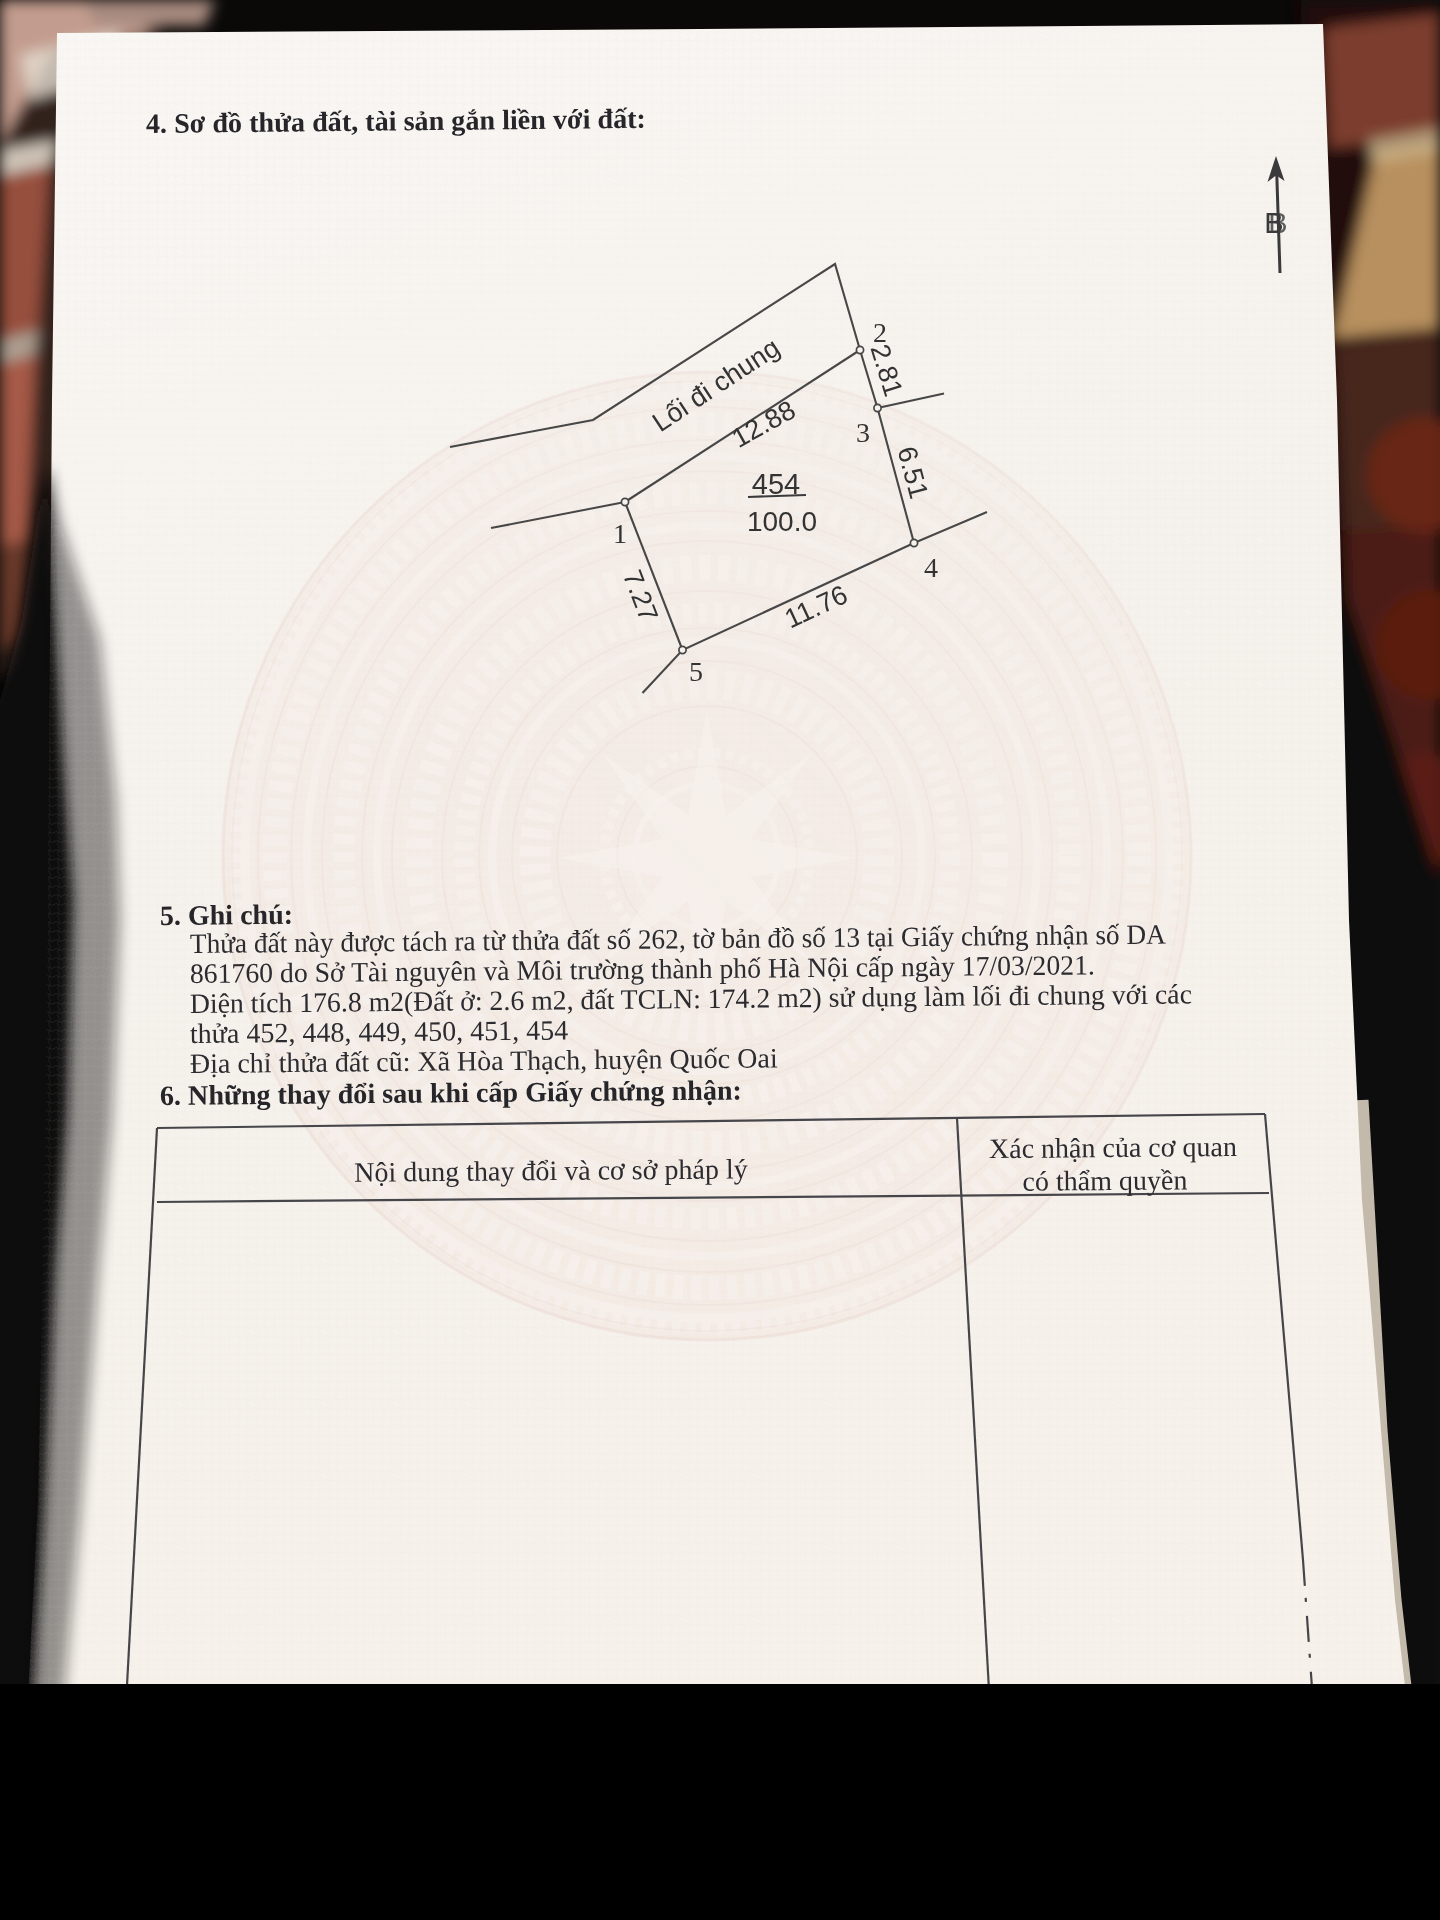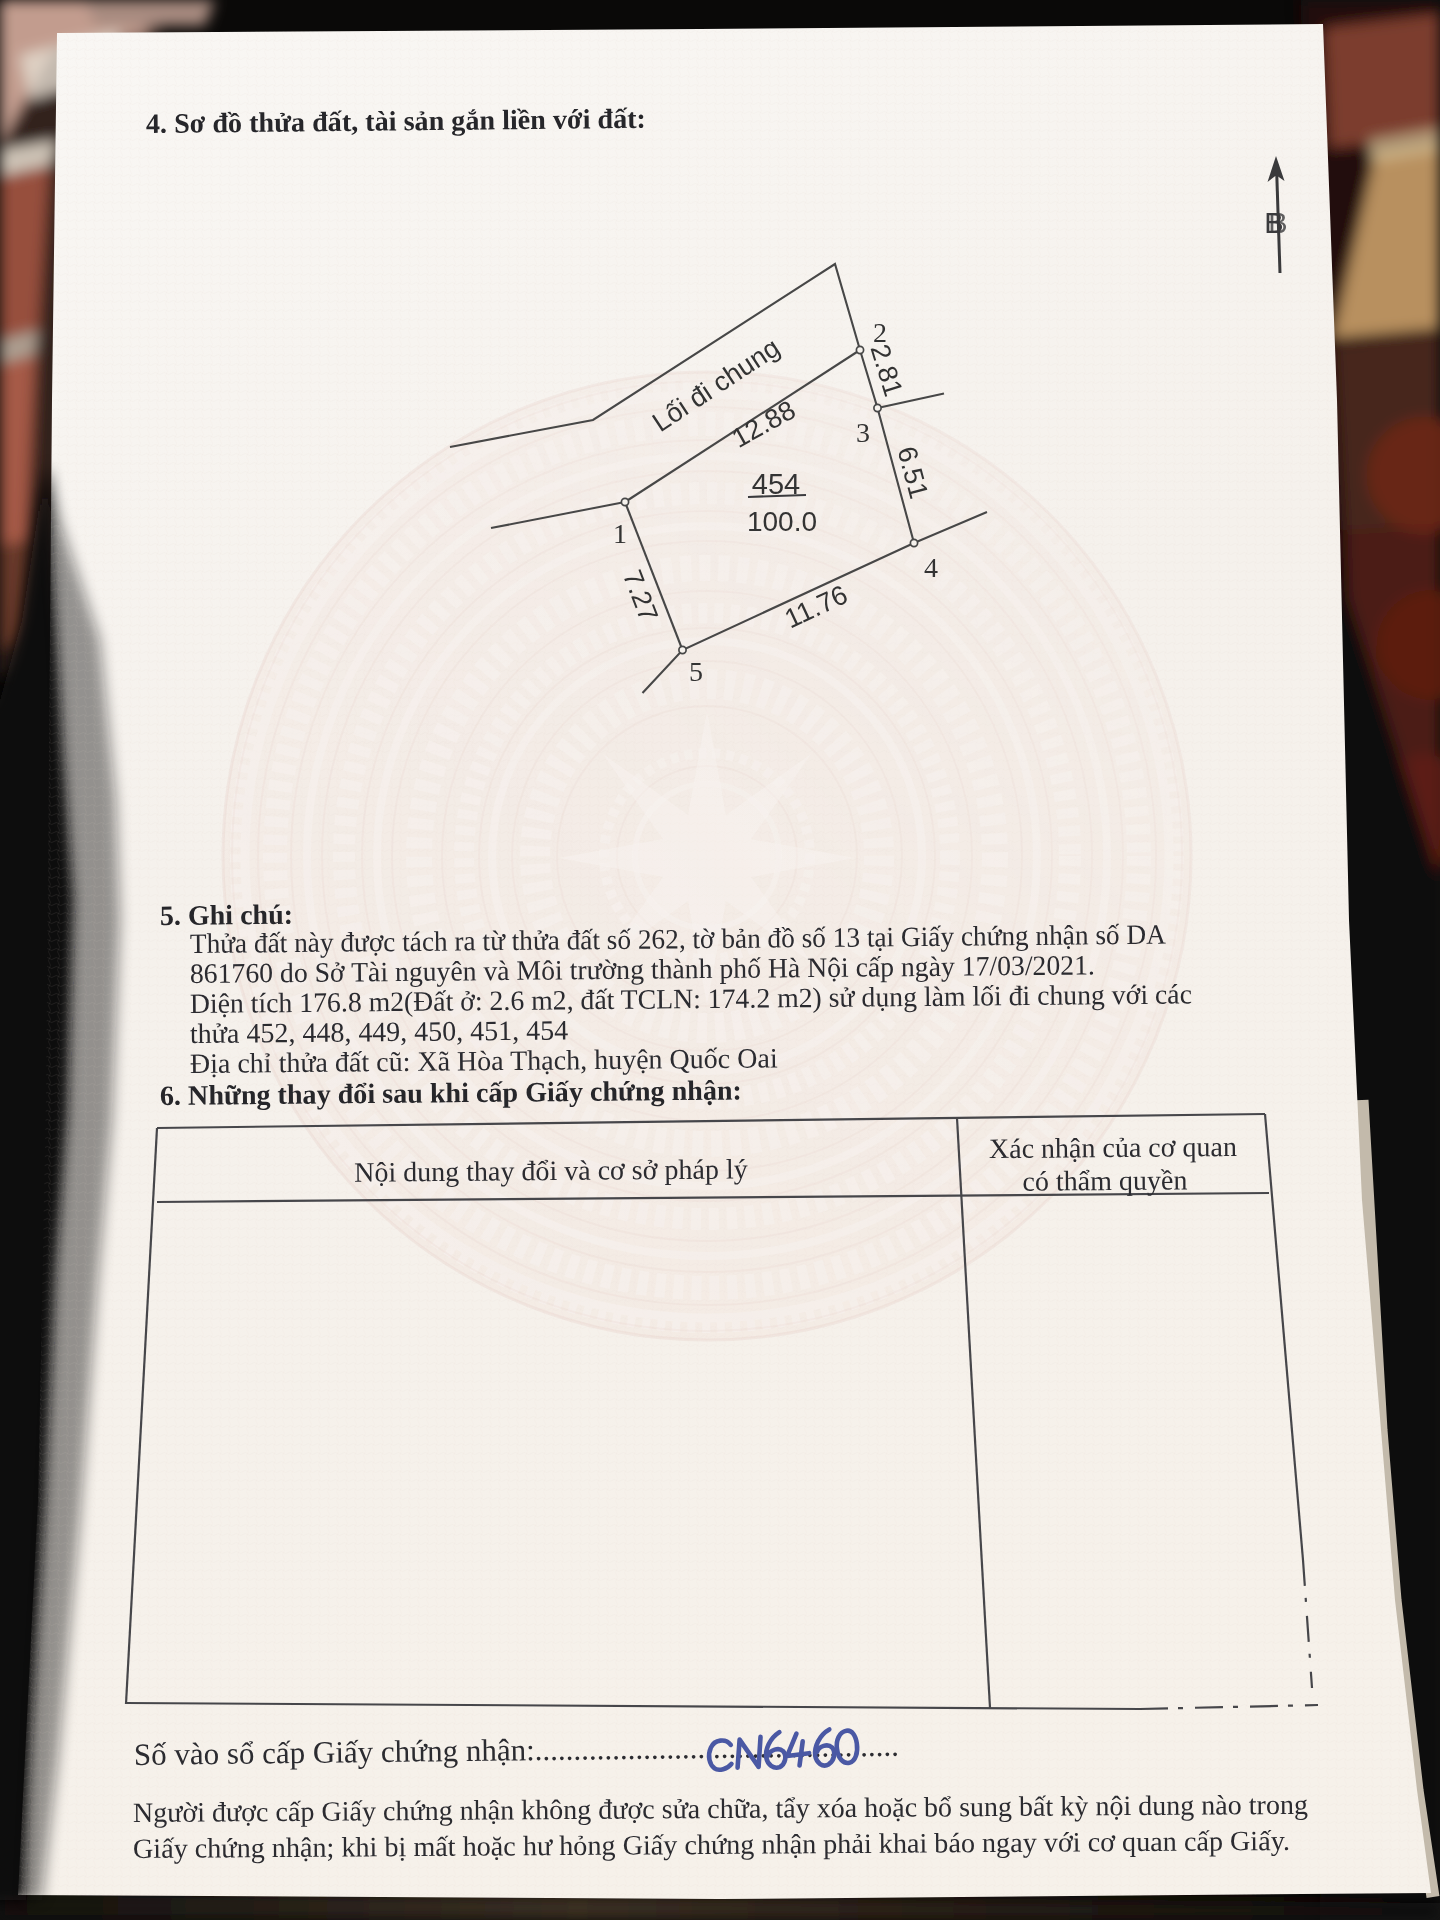--- a/index.html
+++ b/index.html
@@ -1,16 +1,16 @@
 <!DOCTYPE html>
 <html><head>
 <meta charset="utf-8">
 <style>
 html,body{margin:0;padding:0;background:#000;}
-#stage{position:relative;width:1440px;height:1920px;overflow:hidden;}
+#stage{position:relative;width:1440px;height:1684px;overflow:hidden;}
 svg{display:block;}
 text{font-family:"Liberation Serif", serif;}
 .sans{font-family:"Liberation Sans", sans-serif;}
 </style>
 </head>
 <body>
 <div id="stage">
 <svg width="1440" height="1920" viewBox="0 0 1440 1920" xmlns="http://www.w3.org/2000/svg">
 <defs>
 <filter id="bgblur" x="-20%" y="-20%" width="140%" height="140%">

